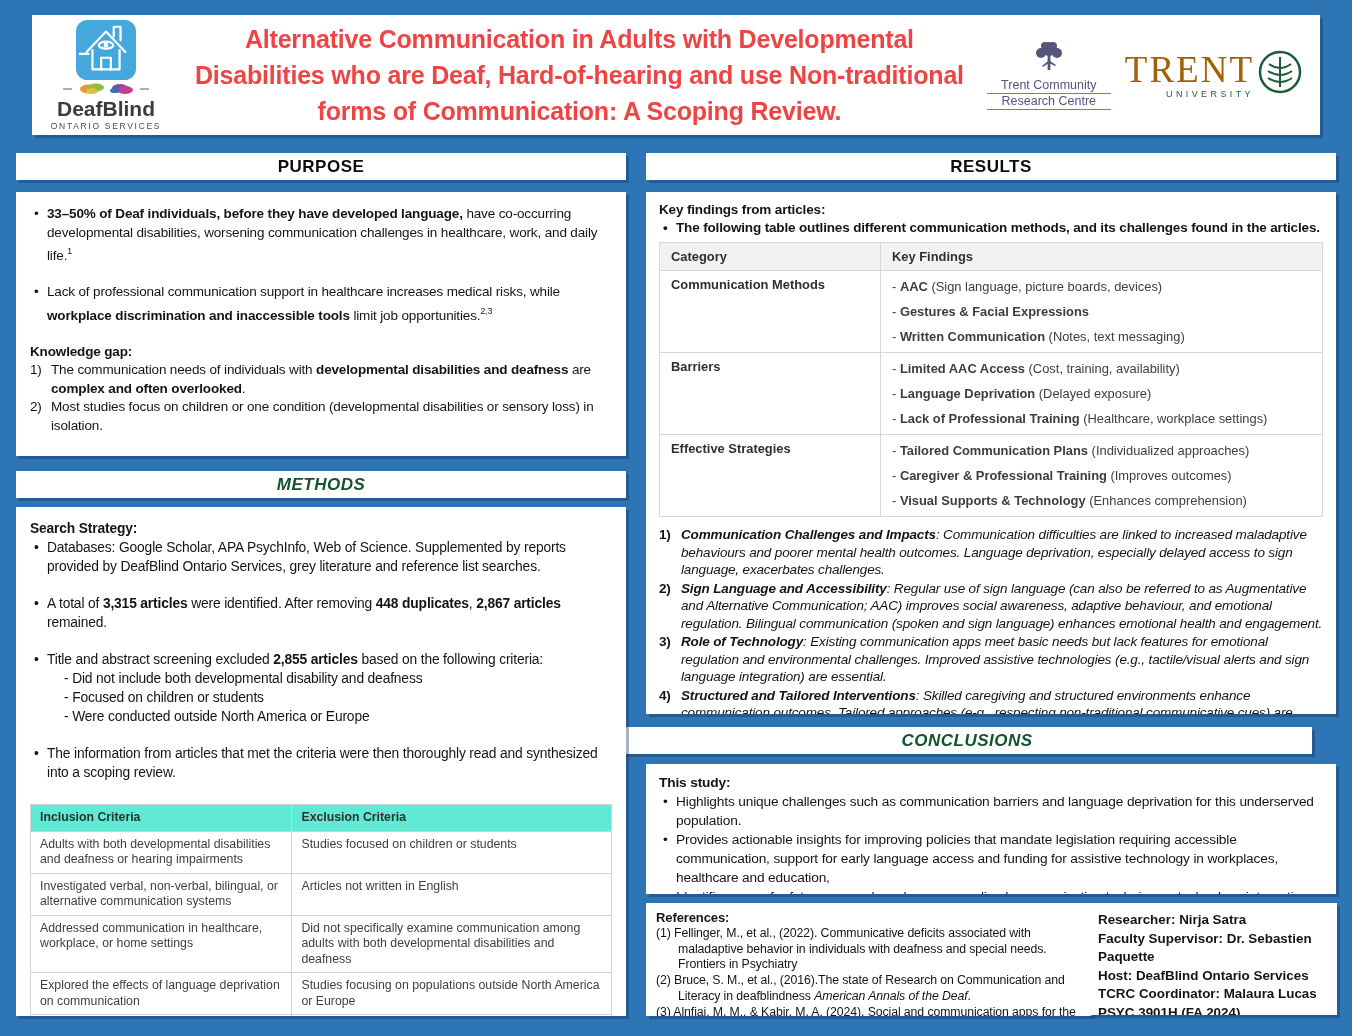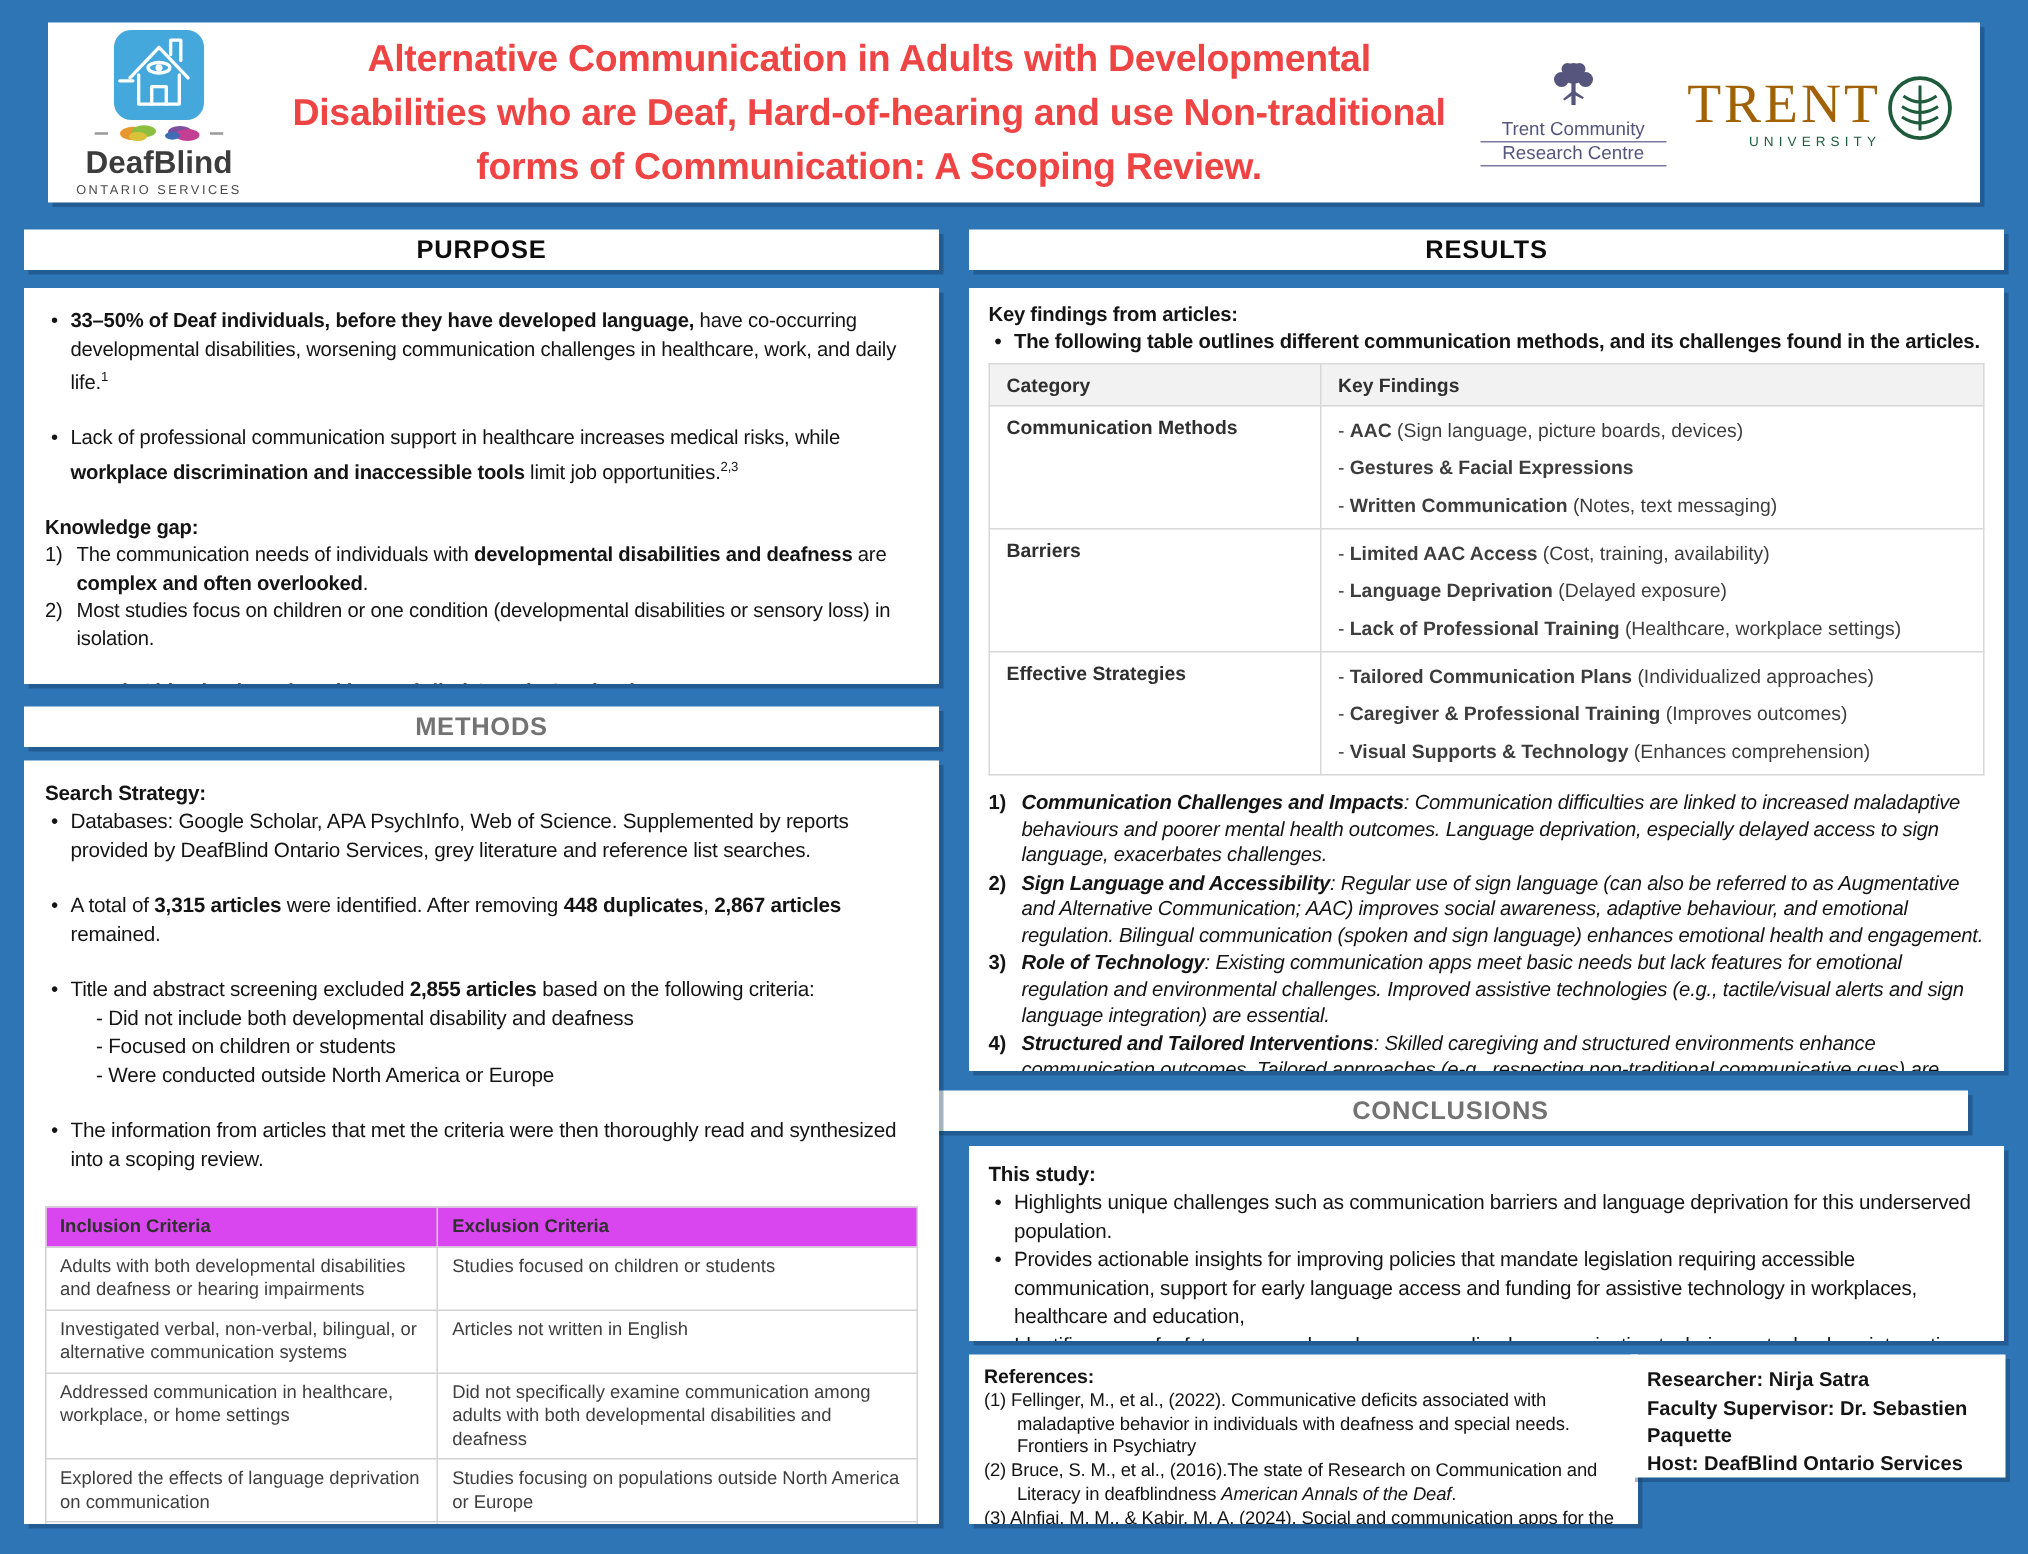--- a/index.html
+++ b/index.html
@@ -2,21 +2,21 @@
 <html><head>
 <meta charset="utf-8">
 <style>
   html,body{margin:0;padding:0;background:#2E75B6;}
   .poster{position:relative;width:1352px;height:1036px;background:#2E75B6;
           font-family:"Liberation Sans",sans-serif;color:#141414;overflow:hidden;}
   .panel{position:absolute;background:#fff;box-shadow:3px 3px 0 rgba(18,52,90,.38);overflow:hidden;}
   .hbar{position:absolute;background:#fff;display:flex;align-items:center;justify-content:center;
         font-weight:700;font-size:17px;letter-spacing:.5px;color:#0d0d0d;
         box-shadow:3px 3px 0 rgba(18,52,90,.38);}
-  .hbar.green{color:#737373;}
+  .hbar.green{color:#14532d;font-style:italic;}
 
   
   .header{left:32px;top:15px;width:1288px;height:120px;display:flex;align-items:center;}
   .db-logo{width:132px;margin-left:8px;flex:none;display:flex;flex-direction:column;align-items:center;line-height:1;}
   .db-name{font-size:21px;font-weight:700;color:#3c3c3c;margin-top:2px;}
   .db-sub{font-size:8.5px;letter-spacing:1.7px;color:#4a4a4a;margin-top:3px;}
   .title{flex:1;text-align:center;font-weight:700;font-size:25px;line-height:36px;color:#ef4444;letter-spacing:-.2px;}
   .tcrc{width:124px;flex:none;text-align:center;color:#55557E;}
   .tcrc-l1{font-size:12.5px;border-bottom:1px solid #7a7aa0;padding-bottom:1px;margin-top:2px;}
   .tcrc-l2{font-size:12.5px;border-bottom:1px solid #7a7aa0;padding-bottom:1px;}
@@ -35,38 +35,38 @@
   .purpose-box{left:16px;top:192px;width:610px;height:264px;padding:13px 14px;
                font-size:13.5px;line-height:18.5px;letter-spacing:-.15px;box-sizing:border-box;}
   .methods-box{left:16px;top:507px;width:610px;height:509px;padding:12px 14px;
                font-size:13.8px;line-height:19px;letter-spacing:-.15px;box-sizing:border-box;}
   .results-box{left:646px;top:192px;width:690px;height:522px;padding:9px 13px;
                font-size:13.5px;line-height:17.5px;letter-spacing:-.15px;box-sizing:border-box;}
   .conclusions-box{left:646px;top:764px;width:690px;height:130px;padding:9px 13px;
                font-size:13.7px;line-height:19px;letter-spacing:-.15px;box-sizing:border-box;}
   .refs-box{left:646px;top:903px;width:446px;height:113px;padding:7px 10px;
                font-size:12.3px;line-height:15.8px;letter-spacing:-.1px;box-sizing:border-box;}
-  .credits-box{left:1087px;top:903px;width:250px;height:82px;padding:8px 11px;
+  .credits-box{left:1087px;top:903px;width:250px;height:112px;padding:8px 11px;
                font-size:13.4px;line-height:18.5px;font-weight:700;box-sizing:border-box;}
 
   .li{margin:0;}
   .bullet{padding-left:17px;position:relative;}
   .bullet::before{content:"\2022";position:absolute;left:4px;}
   .gap-b{margin-bottom:18px;}
   .bold-line{font-weight:700;}
   .mt{margin-top:17px;}
   .num-item{display:flex;}
   .num{flex:none;width:21px;}
   .sub{padding-left:34px;}
 
   
   .mtable{width:100%;border-collapse:collapse;margin-top:22px;font-size:12.3px;line-height:15.5px;
           color:#3f3f3f;letter-spacing:0;}
   .mtable th,.mtable td{border:1px solid #d2d2d2;padding:5px 9px;text-align:left;vertical-align:top;}
-  .mtable th{background:#d946ef;font-weight:700;color:#303030;}
+  .mtable th{background:#5eead4;font-weight:700;color:#303030;}
   .mtable .c1{width:45%;}
 
   
   .rtable{width:100%;border-collapse:collapse;margin:6px 0 9px;font-size:12.9px;line-height:17px;
           color:#3d3d3d;border:1px solid #cfcfcf;border-radius:8px;letter-spacing:0;}
   .rtable th,.rtable td{border:1px solid #d8d8d8;padding:5px 11px;text-align:left;vertical-align:top;}
   .rtable th{background:#f2f2f2;font-weight:700;color:#303030;}
   .rtable .cat{width:198px;font-weight:700;color:#2f2f2f;}
   .kf-item{margin:2px 0 8px;}
   .kf-item:last-child{margin-bottom:2px;}

